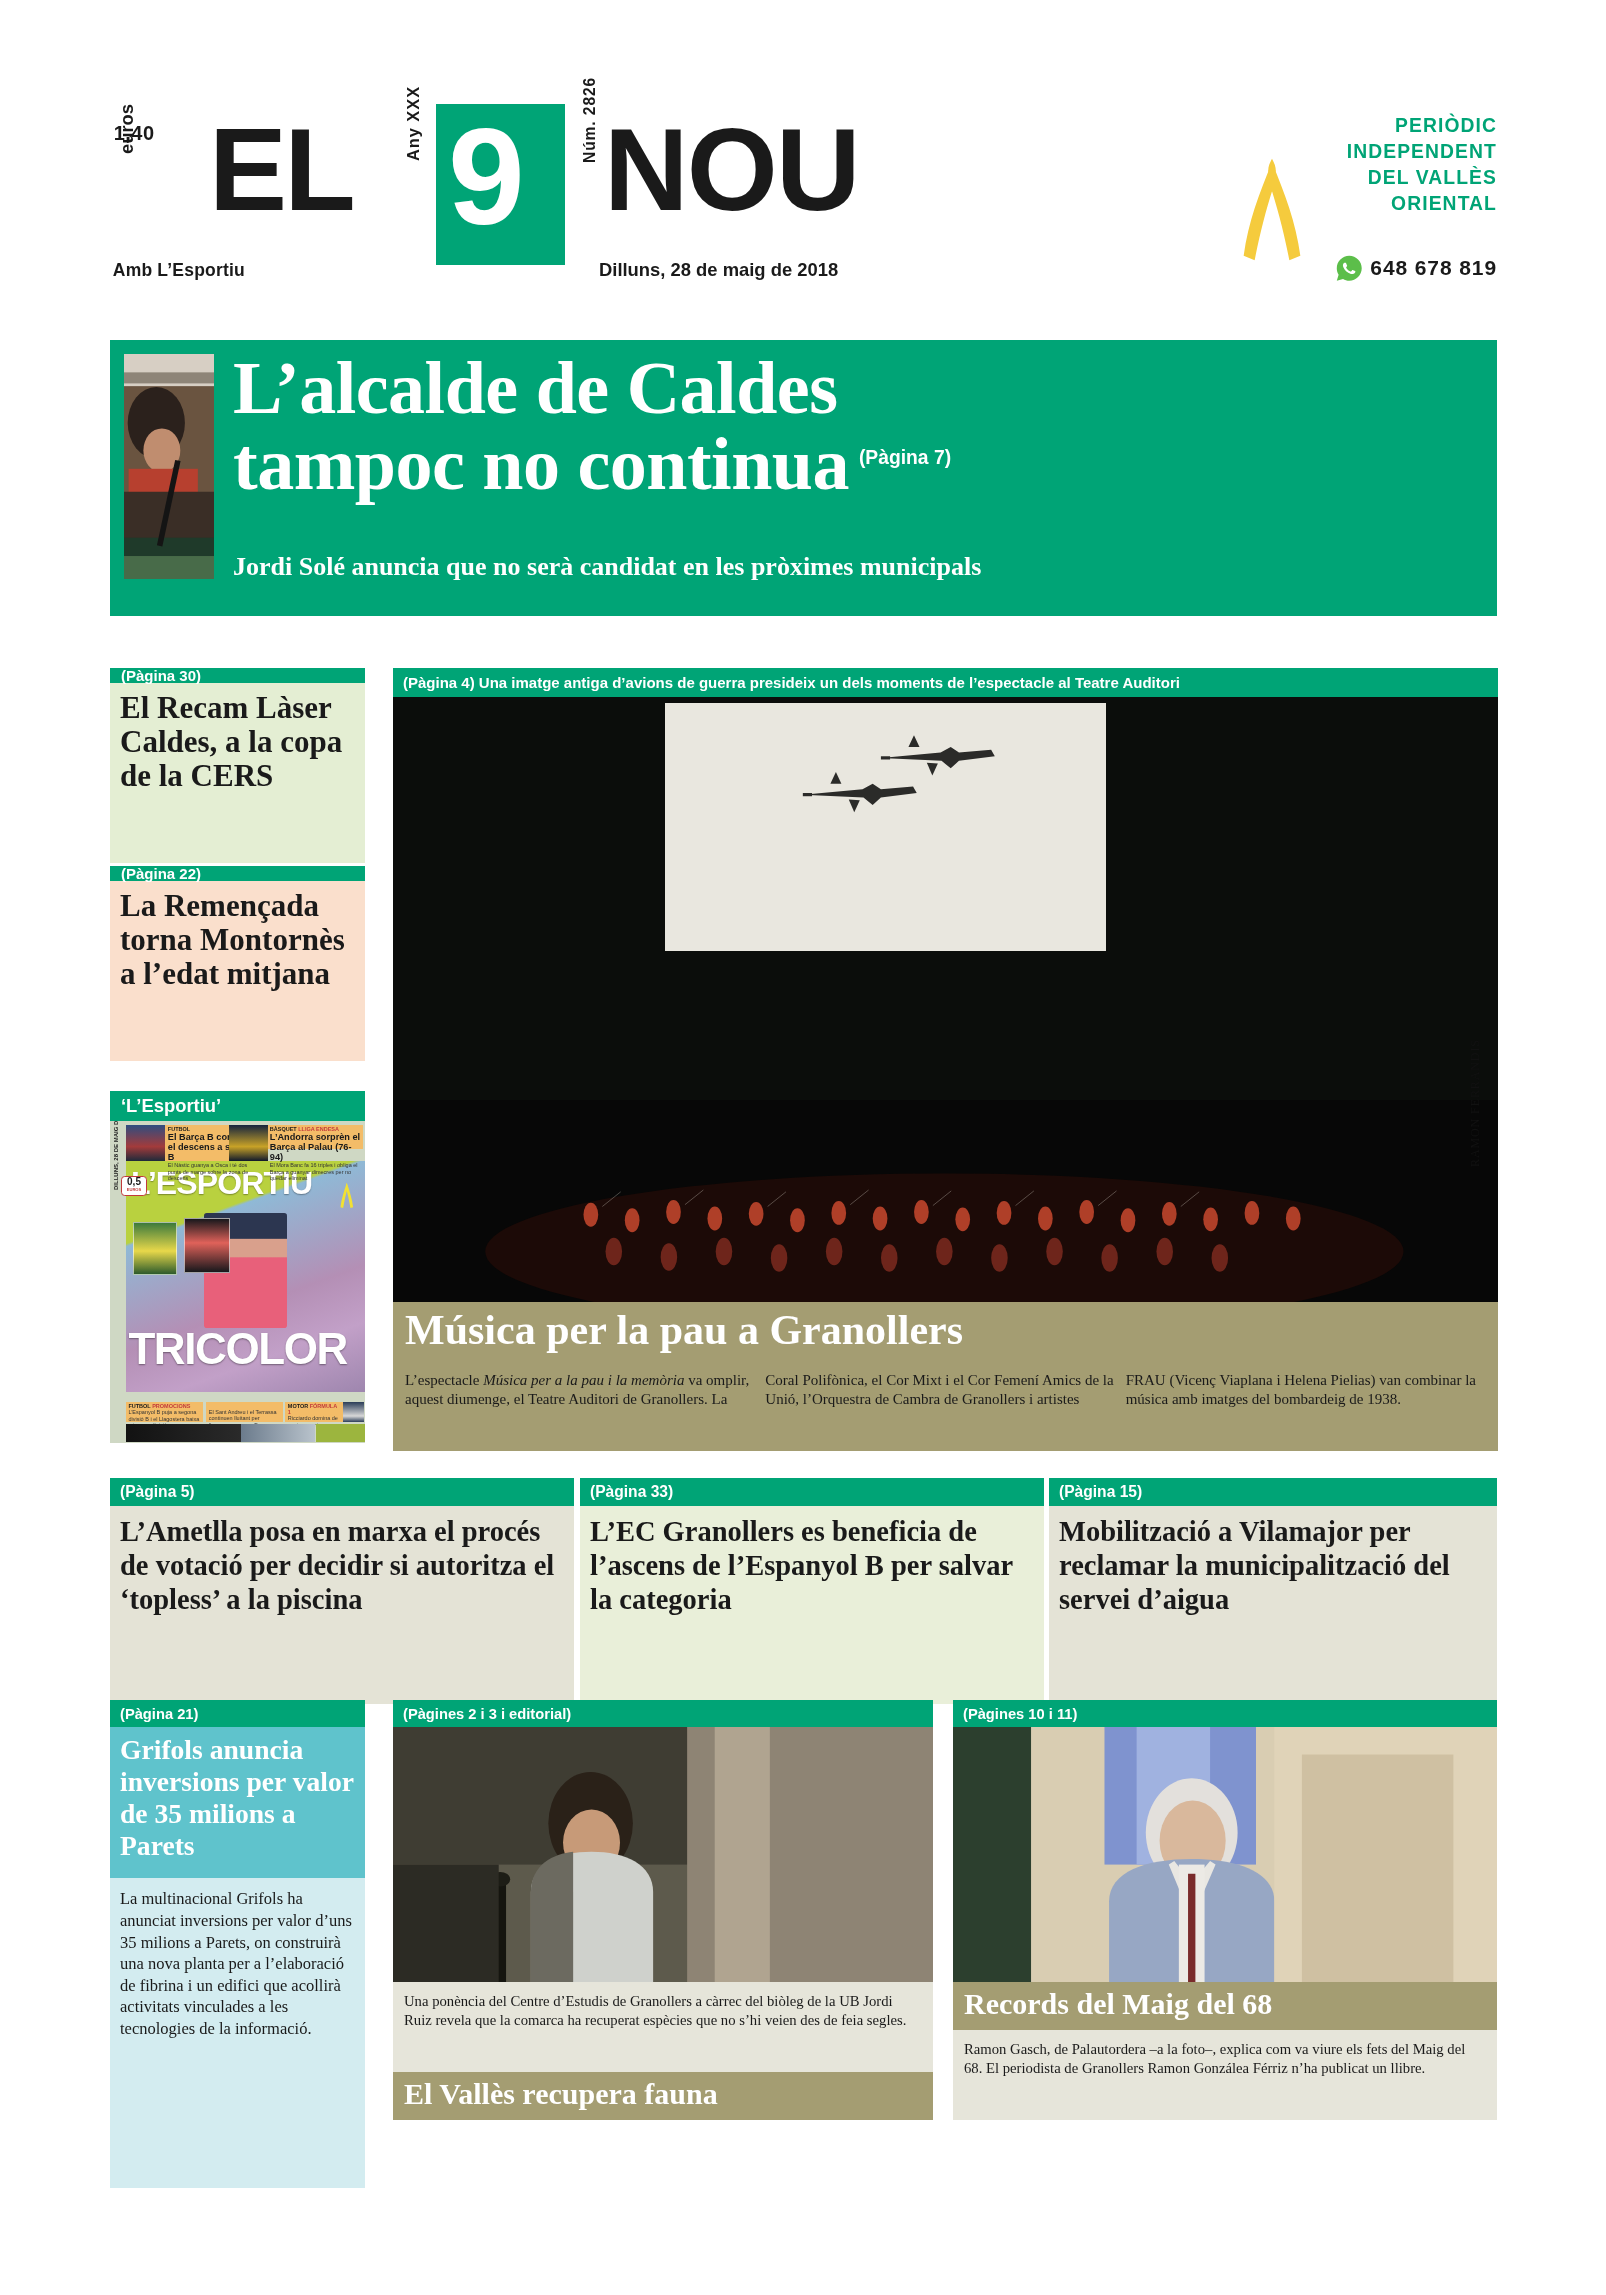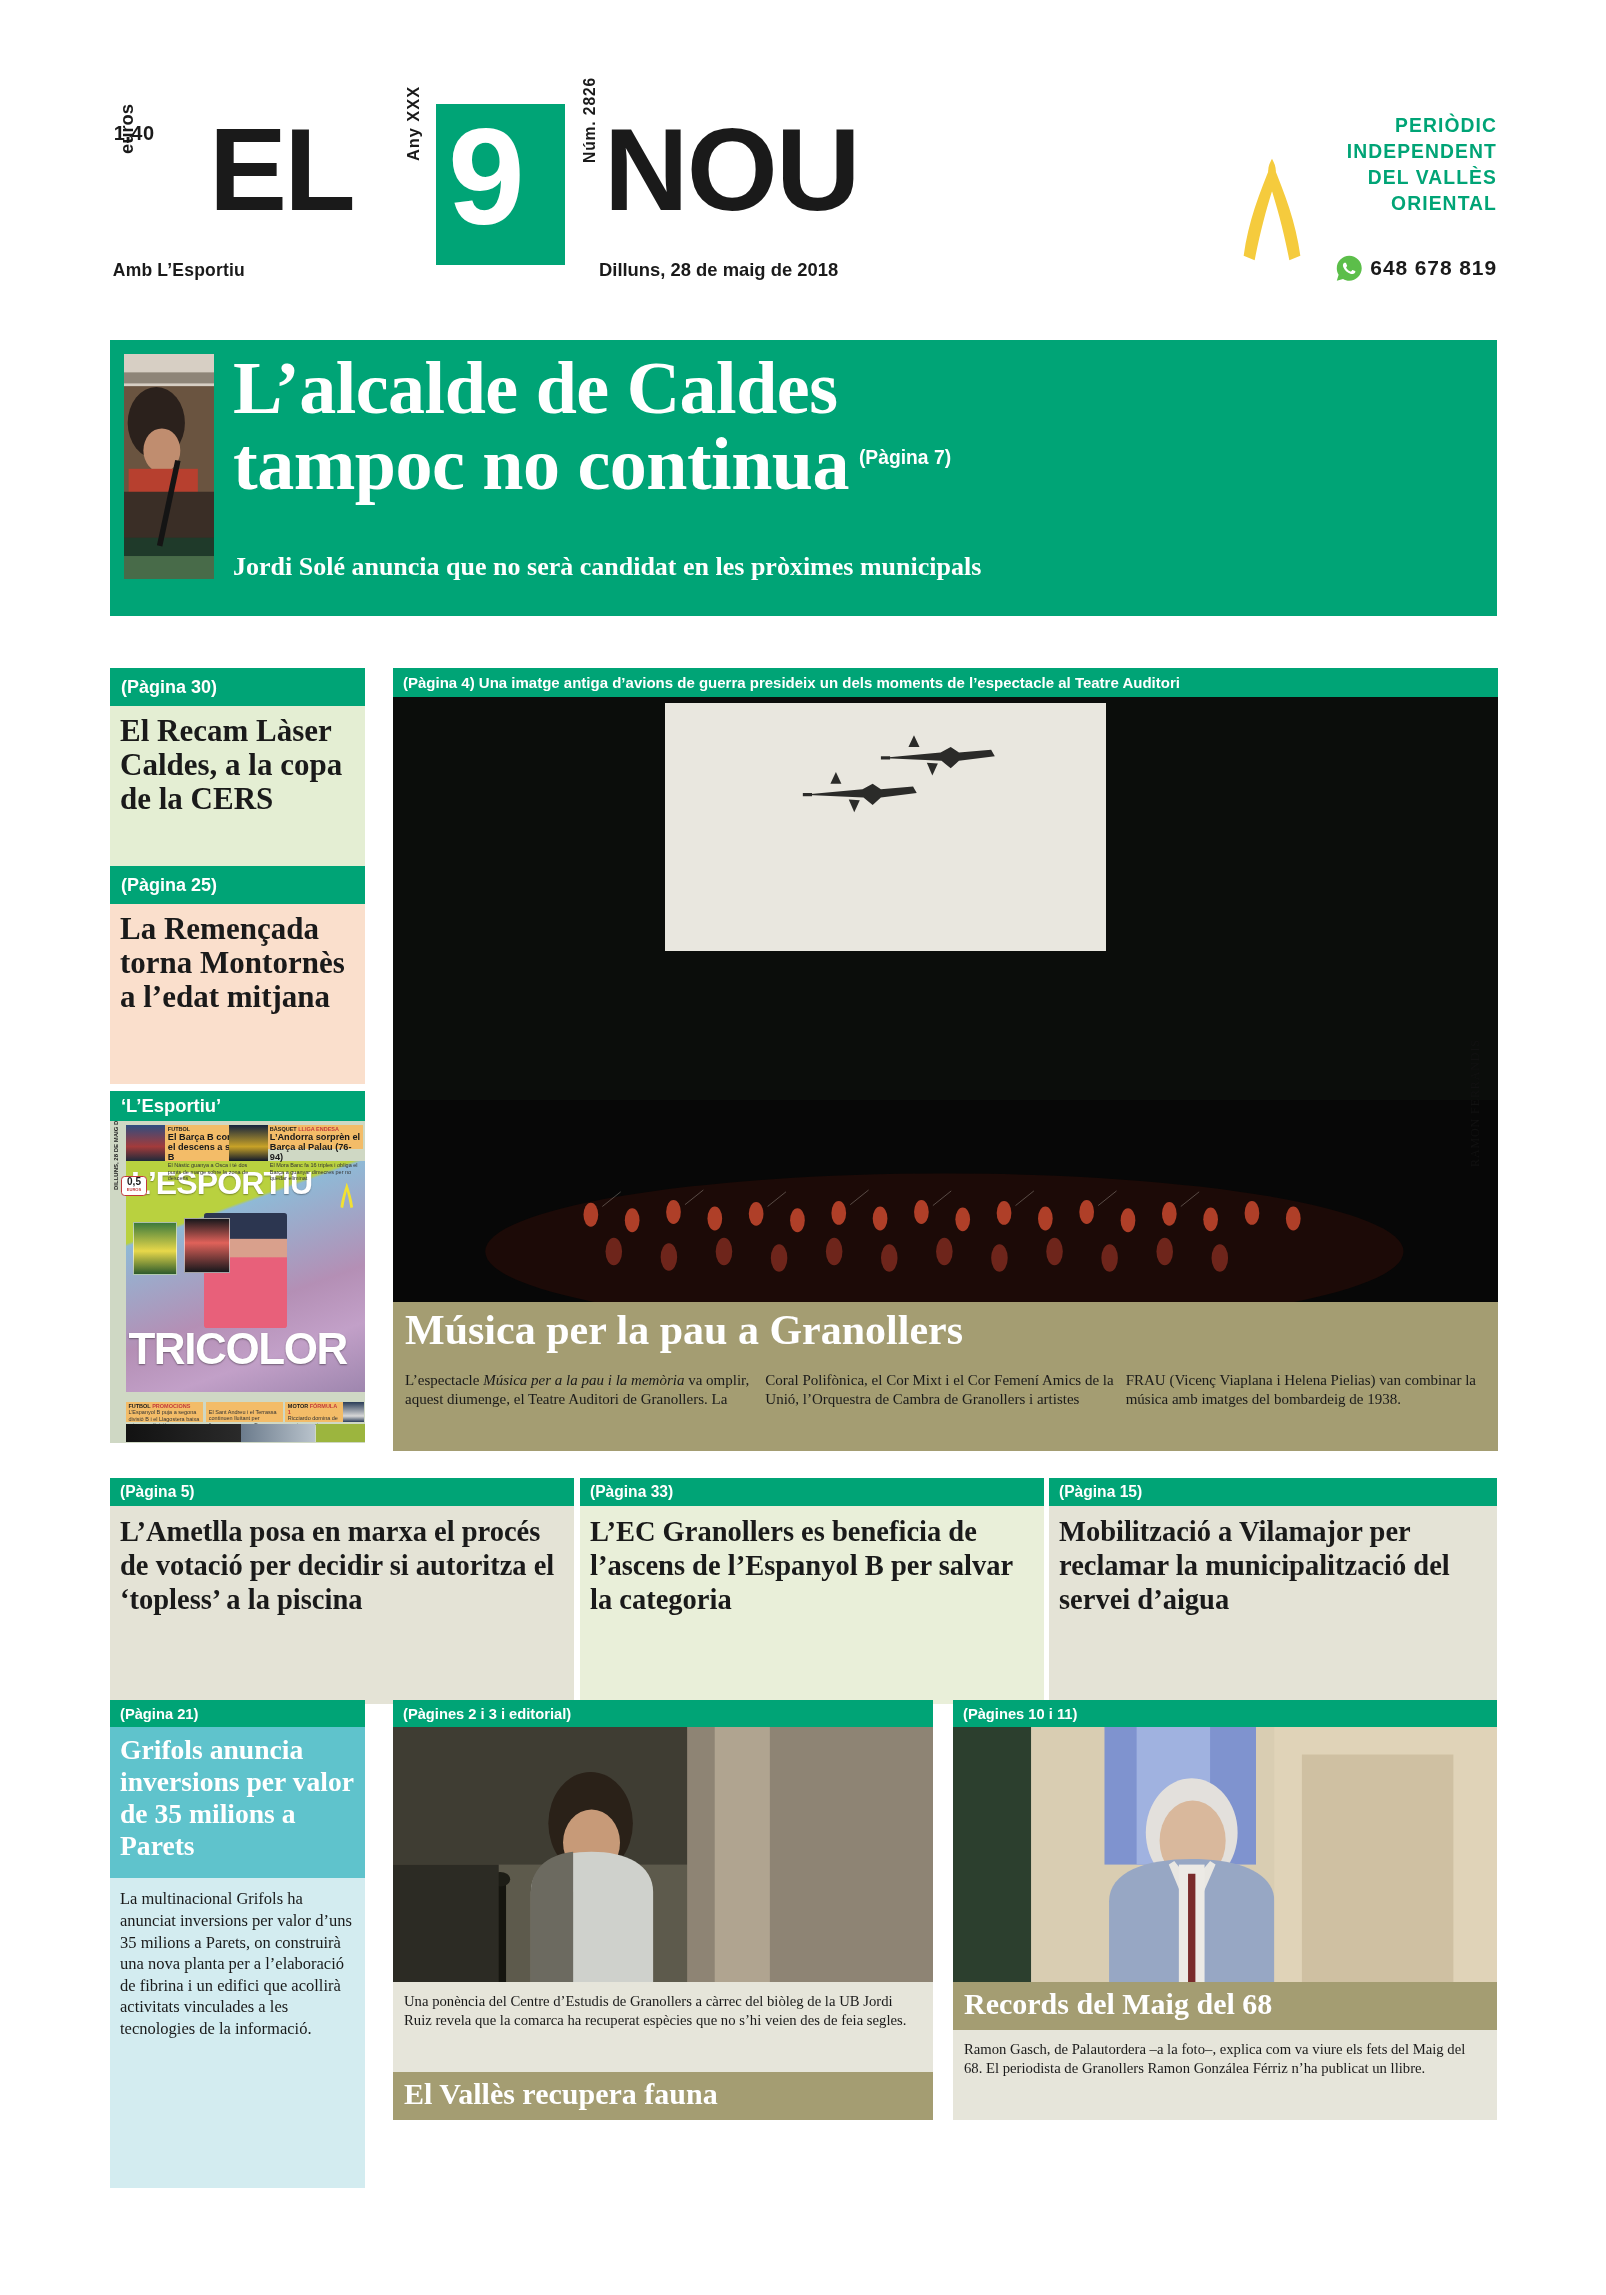--- a/index.html
+++ b/index.html
@@ -41,21 +41,21 @@
   
   .hero{position:absolute;left:110px;top:340px;width:1387px;height:276px;background:#00a476;}
   .hero-photo{position:absolute;left:13.8px;top:13.8px;width:90px;height:225px;overflow:hidden;background:#4b3a2e;}
   .hero-h1{position:absolute;left:123px;top:13.8px;width:1194px;color:#fff;font-weight:bold;
       font-size:74px;line-height:69px;font-family:"Liberation Serif",serif;letter-spacing:-0.5px;}
   .hero-pg{font-size:19.3px;font-family:"Liberation Sans",sans-serif;vertical-align:25px;margin-left:10px;letter-spacing:0px;}
   .hero-sub{position:absolute;left:123px;top:212px;color:#fff;font-weight:bold;font-size:26px;
       font-family:"Liberation Serif",serif;}
 
   
-  .sb-tag{height:38px;padding-left:11px;font-size:18px;}
+  .sb-tag{height:15px;padding-left:11px;font-size:15px;}
   .sb-head{font-family:"Liberation Serif",serif;font-weight:bold;color:#1a1a1a;
       padding:8.3px 10px 11px 10px;font-size:31px;line-height:34px;}
 
   
   .cover{position:relative;width:100%;height:100%;background:#cfd8c4;overflow:hidden;}
   .cov-main{position:absolute;left:15.6px;top:40px;right:0;bottom:51px;
       background:linear-gradient(160deg,#b9d13f 0%,#b9d13f 26%,#8fb9d6 27%,#b48fb5 60%,#c2a0c8 78%,#9e86ae 100%);}
   .cov-title{position:absolute;left:21px;top:44px;font-weight:bold;color:#fff;font-size:32px;letter-spacing:-0.9px;
       text-shadow:0 0.9px 1.4px rgba(0,0,0,.35);}
   .cov-tri{position:absolute;left:18.4px;bottom:69px;font-weight:bold;color:#fff;font-size:44px;letter-spacing:-1.4px;
@@ -167,21 +167,21 @@
     </div>
     <div class="hero-sub">Jordi Solé anuncia que no serà candidat en les pròximes municipals</div>
   </div>
 
   <div class="blk" style="left:110px;top:668px;width:255px;">
     <div class="tag sb-tag">(Pàgina 30)</div>
     <div class="sb-head" style="background:#e4eed3;height:161px;">El Recam Làser Caldes, a la copa de la CERS</div>
   </div>
 
   <div class="blk" style="left:110px;top:866px;width:255px;">
-    <div class="tag sb-tag">(Pàgina 25)</div>
+    <div class="tag sb-tag">(Pàgina 22)</div>
     <div class="sb-head" style="background:#fadfcc;height:161px;">La Remençada torna Montornès a l’edat mitjana</div>
   </div>
 
   <div class="blk" style="left:110px;top:1091px;width:255px;">
     <div class="tag sb-tag" style="height:30px;font-size:18.4px;">‘L’Esportiu’</div>
     <div style="position:relative;width:255px;height:322px;">
       <div class="cover">
         <div class="cov-main"></div>
 
         <div class="cov-rider"></div>

